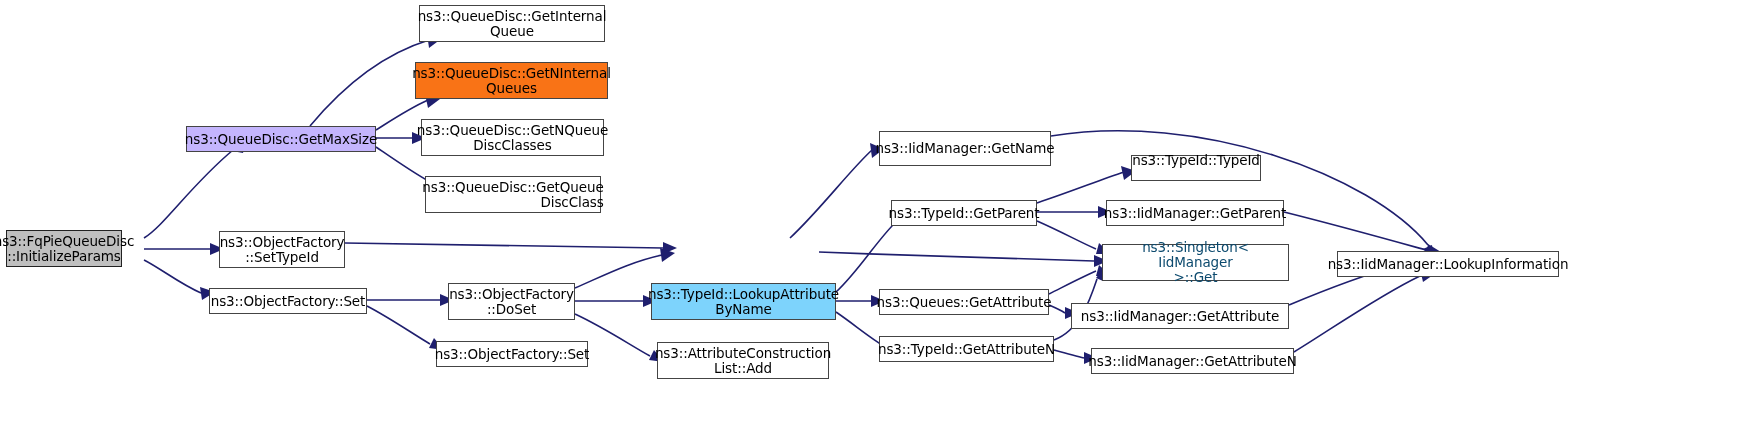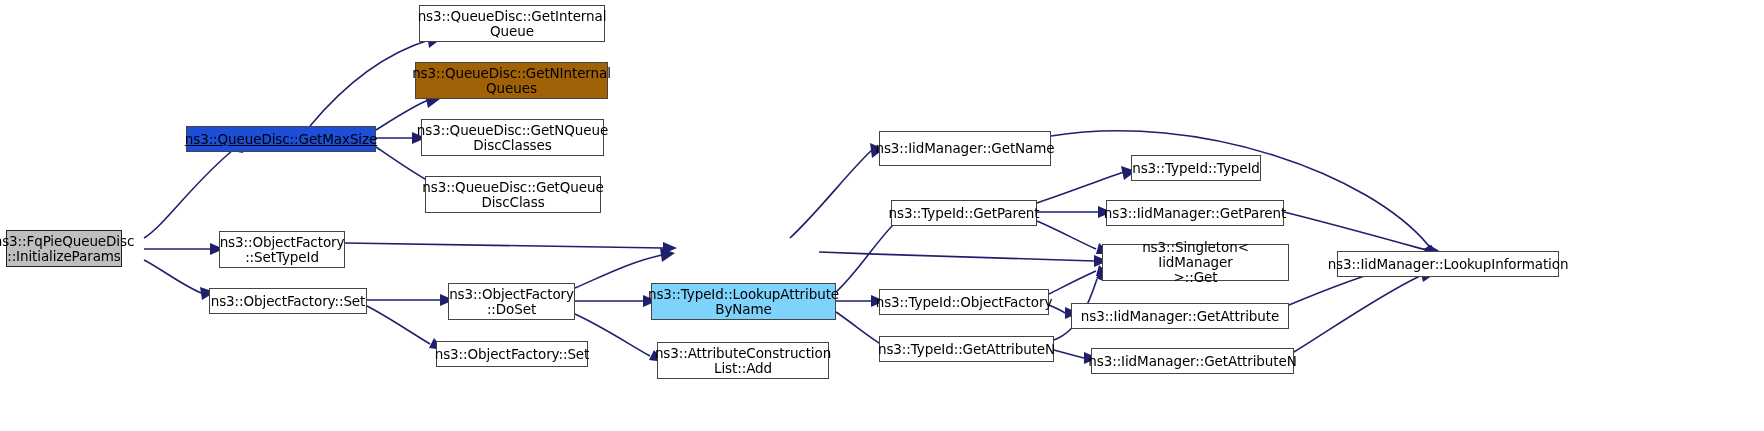--- a/index.html
+++ b/index.html
@@ -113,43 +113,43 @@
       <path class="edge-head" d="M1103,281 l2,-15 l-9,12 z" fill="#1f1f6e"></path>
       <path class="edge-path" d="M1054,350 C1065,353 1076,356 1084,358" stroke="#1f1f6e"></path>
       <path class="edge-head" d="M1084,352 l14,6 l-14,6 z" fill="#1f1f6e"></path>
       <path class="edge-path" d="M1289,305 C1320,292 1360,276 1400,265" stroke="#1f1f6e"></path>
       <path class="edge-head" d="M1402,271 l14,-7 l-11,-10 z" fill="#1f1f6e"></path>
       <path class="edge-path" d="M1294,352 C1330,330 1380,295 1420,276" stroke="#1f1f6e"></path>
       <path class="edge-head" d="M1423,282 l13,-9 l-16,-4 z" fill="#1f1f6e"></path>
     </svg>
 <div class="node root" style="left: 6px; top: 230px; width: 116px; height: 37px; border-color: rgb(34, 34, 34); background: rgb(191, 191, 191); color: rgb(0, 0, 0);"><span>ns3::FqPieQueueDisc
 ::InitializeParams</span></div>
-    <div class="node" style="left: 186px; top: 126px; width: 190px; height: 20px; border-color: rgb(68, 68, 68); background: #1d4ed8; color: rgb(0, 0, 0); text-decoration: underline;"><span>ns3::QueueDisc::GetMaxSize</span></div>
+    <div class="node" style="left: 186px; top: 126px; width: 190px; height: 20px; border-color: rgb(68, 68, 68); background: #c4b5fd; color: rgb(0, 0, 0);"><span>ns3::QueueDisc::GetMaxSize</span></div>
     <div class="node" style="left: 219px; top: 231px; width: 126px; height: 37px; border-color: rgb(68, 68, 68); background: rgb(255, 255, 255); color: rgb(0, 0, 0);"><span>ns3::ObjectFactory
 ::SetTypeId</span></div>
     <div class="node" style="left: 209px; top: 288px; width: 158px; height: 24px; border-color: rgb(68, 68, 68); background: rgb(255, 255, 255); color: rgb(0, 0, 0);"><span>ns3::ObjectFactory::Set</span></div>
     <div class="node" style="left: 419px; top: 5px; width: 186px; height: 37px; border-color: rgb(68, 68, 68); background: rgb(255, 255, 255); color: rgb(0, 0, 0);"><span>ns3::QueueDisc::GetInternal
 Queue</span></div>
-    <div class="node" style="left: 415px; top: 62px; width: 193px; height: 37px; border-color: rgb(68, 68, 68); background: #a16207; color: rgb(0, 0, 0);"><span>ns3::QueueDisc::GetNInternal
+    <div class="node" style="left: 415px; top: 62px; width: 193px; height: 37px; border-color: rgb(68, 68, 68); background: #f97316; color: rgb(0, 0, 0);"><span>ns3::QueueDisc::GetNInternal
 Queues</span></div>
     <div class="node" style="left: 421px; top: 119px; width: 183px; height: 37px; border-color: rgb(68, 68, 68); background: rgb(255, 255, 255); color: rgb(0, 0, 0);"><span>ns3::QueueDisc::GetNQueue
 DiscClasses</span></div>
-    <div class="node" style="left: 425px; top: 176px; width: 176px; height: 37px; border-color: rgb(68, 68, 68); background: rgb(255, 255, 255); color: rgb(0, 0, 0);"><span>ns3::QueueDisc::GetQueue
+    <div class="node" style="left: 425px; top: 176px; width: 176px; height: 37px; border-color: rgb(68, 68, 68); background: rgb(255, 255, 255); color: rgb(0, 0, 0); text-align: right;"><span>ns3::QueueDisc::GetQueue
 DiscClass</span></div>
     <div class="node" style="left: 448px; top: 283px; width: 127px; height: 37px; border-color: rgb(68, 68, 68); background: rgb(255, 255, 255); color: rgb(0, 0, 0);"><span>ns3::ObjectFactory
 ::DoSet</span></div>
     <div class="node" style="left: 436px; top: 341px; width: 152px; height: 24px; border-color: rgb(68, 68, 68); background: rgb(255, 255, 255); color: rgb(0, 0, 0);"><span>ns3::ObjectFactory::Set</span></div>
     <div class="node" style="left: 651px; top: 283px; width: 185px; height: 37px; border-color: rgb(68, 68, 68); background: #7dd3fc; color: rgb(0, 0, 0);"><span>ns3::TypeId::LookupAttribute
 ByName</span></div>
     <div class="node" style="left: 657px; top: 342px; width: 172px; height: 37px; border-color: rgb(68, 68, 68); background: rgb(255, 255, 255); color: rgb(0, 0, 0);"><span>ns3::AttributeConstruction
 List::Add</span></div>
     <div class="node" style="left: 879px; top: 131px; width: 172px; height: 35px; border-color: rgb(68, 68, 68); background: rgb(255, 255, 255); color: rgb(0, 0, 0);"><span>ns3::IidManager::GetName</span></div>
     <div class="node" style="left: 891px; top: 200px; width: 146px; height: 24px; border-color: rgb(68, 68, 68); background: rgb(255, 255, 255); color: rgb(0, 0, 0);"><span>ns3::TypeId::GetParent</span></div>
-    <div class="node" style="left: 879px; top: 289px; width: 170px; height: 24px; border-color: rgb(68, 68, 68); background: rgb(255, 255, 255); color: rgb(0, 0, 0);"><span>ns3::TypeId::ObjectFactory</span></div>
+    <div class="node" style="left: 879px; top: 289px; width: 170px; height: 24px; border-color: rgb(68, 68, 68); background: rgb(255, 255, 255); color: rgb(0, 0, 0);"><span>ns3::Queues::GetAttribute</span></div>
     <div class="node" style="left: 879px; top: 336px; width: 175px; height: 24px; border-color: rgb(68, 68, 68); background: rgb(255, 255, 255); color: rgb(0, 0, 0);"><span>ns3::TypeId::GetAttributeN</span></div>
-    <div class="node" style="left: 1131px; top: 155px; width: 130px; height: 24px; border-color: rgb(68, 68, 68); background: rgb(255, 255, 255); color: rgb(0, 0, 0);"><span>ns3::TypeId::TypeId</span></div>
+    <div class="node" style="left: 1131px; top: 155px; width: 130px; height: 24px; border-color: rgb(68, 68, 68); background: rgb(255, 255, 255); color: rgb(0, 0, 0); align-items: flex-end;"><span>ns3::TypeId::TypeId</span></div>
     <div class="node" style="left: 1106px; top: 200px; width: 178px; height: 24px; border-color: rgb(68, 68, 68); background: rgb(255, 255, 255); color: rgb(0, 0, 0);"><span>ns3::IidManager::GetParent</span></div>
-    <div class="node" style="left: 1102px; top: 244px; width: 187px; height: 37px; border-color: rgb(68, 68, 68); background: rgb(255, 255, 255); color: #000000;"><span>ns3::Singleton&lt; IidManager
+    <div class="node" style="left: 1102px; top: 244px; width: 187px; height: 37px; border-color: rgb(68, 68, 68); background: rgb(255, 255, 255); color: #0c4a6e;"><span>ns3::Singleton&lt; IidManager
 &gt;::Get</span></div>
     <div class="node" style="left: 1071px; top: 303px; width: 218px; height: 24px; border-color: rgb(68, 68, 68); background: rgb(255, 255, 255); color: rgb(0, 0, 0);"><span>ns3::IidManager::GetAttribute</span></div>
     <div class="node" style="left: 1091px; top: 348px; width: 203px; height: 24px; border-color: rgb(68, 68, 68); background: rgb(255, 255, 255); color: rgb(0, 0, 0);"><span>ns3::IidManager::GetAttributeN</span></div>
     <div class="node" style="left: 1337px; top: 251px; width: 222px; height: 24px; border-color: rgb(68, 68, 68); background: rgb(255, 255, 255); color: rgb(0, 0, 0);"><span>ns3::IidManager::LookupInformation</span></div>
   </div>
 
 </body></html>

